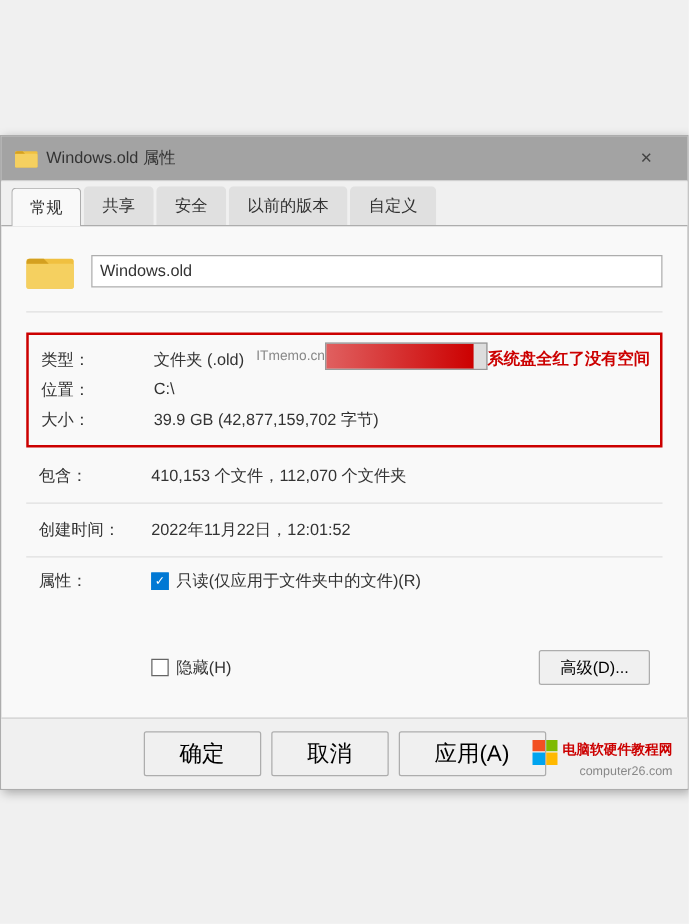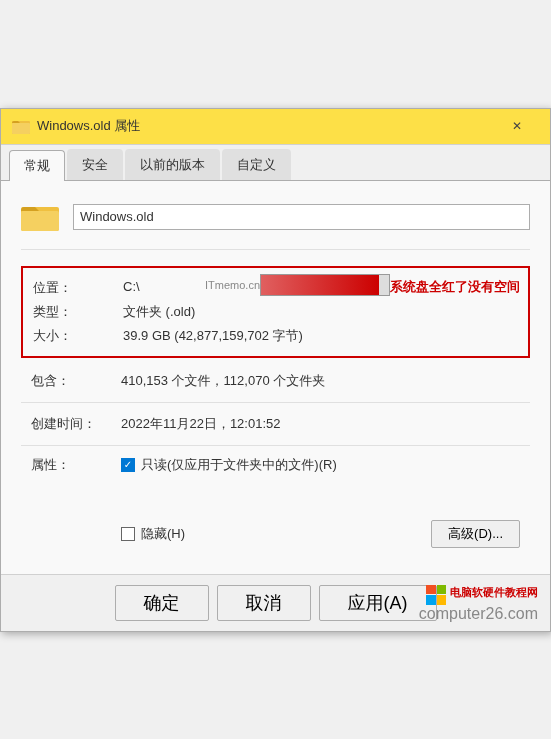--- a/index.html
+++ b/index.html
@@ -12,21 +12,21 @@
       align-items: center;
       min-height: 100vh;
     }
     .window {
       width: 551px;
       background: #f9f9f9;
       border: 1px solid #adadad;
       box-shadow: 2px 2px 8px rgba(0,0,0,0.3);
     }
     .title-bar {
-      background: #fde047;
+      background: #a3a3a3;
       height: 36px;
       display: flex;
       align-items: center;
       padding: 0 10px;
       border-bottom: 1px solid #d0d0d0;
       user-select: none;
     }
     .title-bar-icon {
       width: 20px;
       height: 20px;
@@ -289,21 +289,21 @@
     .bw-sq:nth-child(1) { background: #f25022; }
     .bw-sq:nth-child(2) { background: #7fba00; }
     .bw-sq:nth-child(3) { background: #00a4ef; }
     .bw-sq:nth-child(4) { background: #ffb900; }
     .bw-text {
       font-size: 11px;
       color: #c00;
       font-weight: bold;
     }
     .bw-sub {
-      font-size: 16px;
+      font-size: 10px;
       color: #888;
     }
   </style>
 </head>
 <body>
 
 <div class="window">
 
   <div class="title-bar">
 
@@ -313,20 +313,21 @@
       <path d="M1 7 Q1 5 3 5 H7 L9 7 Z" fill="#d4a020"></path>
     </svg>
     <span class="title-bar-title">Windows.old 属性</span>
     <div class="title-bar-controls">
       <button class="title-btn close">✕</button>
     </div>
   </div>
 
   <div class="tabs-bar">
     <div class="tab active">常规</div>
+    <div class="tab">共享</div>
     <div class="tab">安全</div>
     <div class="tab">以前的版本</div>
     <div class="tab">自定义</div>
   </div>
 
   <div class="content">
 
     <div class="folder-row">
       <svg class="folder-icon" viewBox="0 0 40 32">
         <rect x="0" y="6" width="38" height="24" rx="2" fill="#f0c040"></rect>
@@ -341,26 +342,26 @@
       <div class="watermark-overlay">
         <span class="watermark-domain">ITmemo.cn</span>
         <div class="disk-bar-container">
           <div class="disk-bar-used" style="width:92%;"></div>
           <div class="disk-bar-free" style="width:8%;"></div>
         </div>
         <span class="disk-warning">系统盘全红了没有空间</span>
       </div>
 
       <div class="prop-row">
+        <span class="prop-label">类型：</span>
+        <span class="prop-value">文件夹 (.old)</span>
+      </div>
+      <div class="prop-row">
         <span class="prop-label">位置：</span>
         <span class="prop-value">C:\</span>
-      </div>
-      <div class="prop-row">
-        <span class="prop-label">类型：</span>
-        <span class="prop-value">文件夹 (.old)</span>
       </div>
       <div class="prop-row">
         <span class="prop-label">大小：</span>
         <span class="prop-value">39.9 GB (42,877,159,702 字节)</span>
       </div>
     </div>
 
     <div class="normal-props">
       <div class="normal-prop-row">
         <span class="normal-prop-label">包含：</span>

